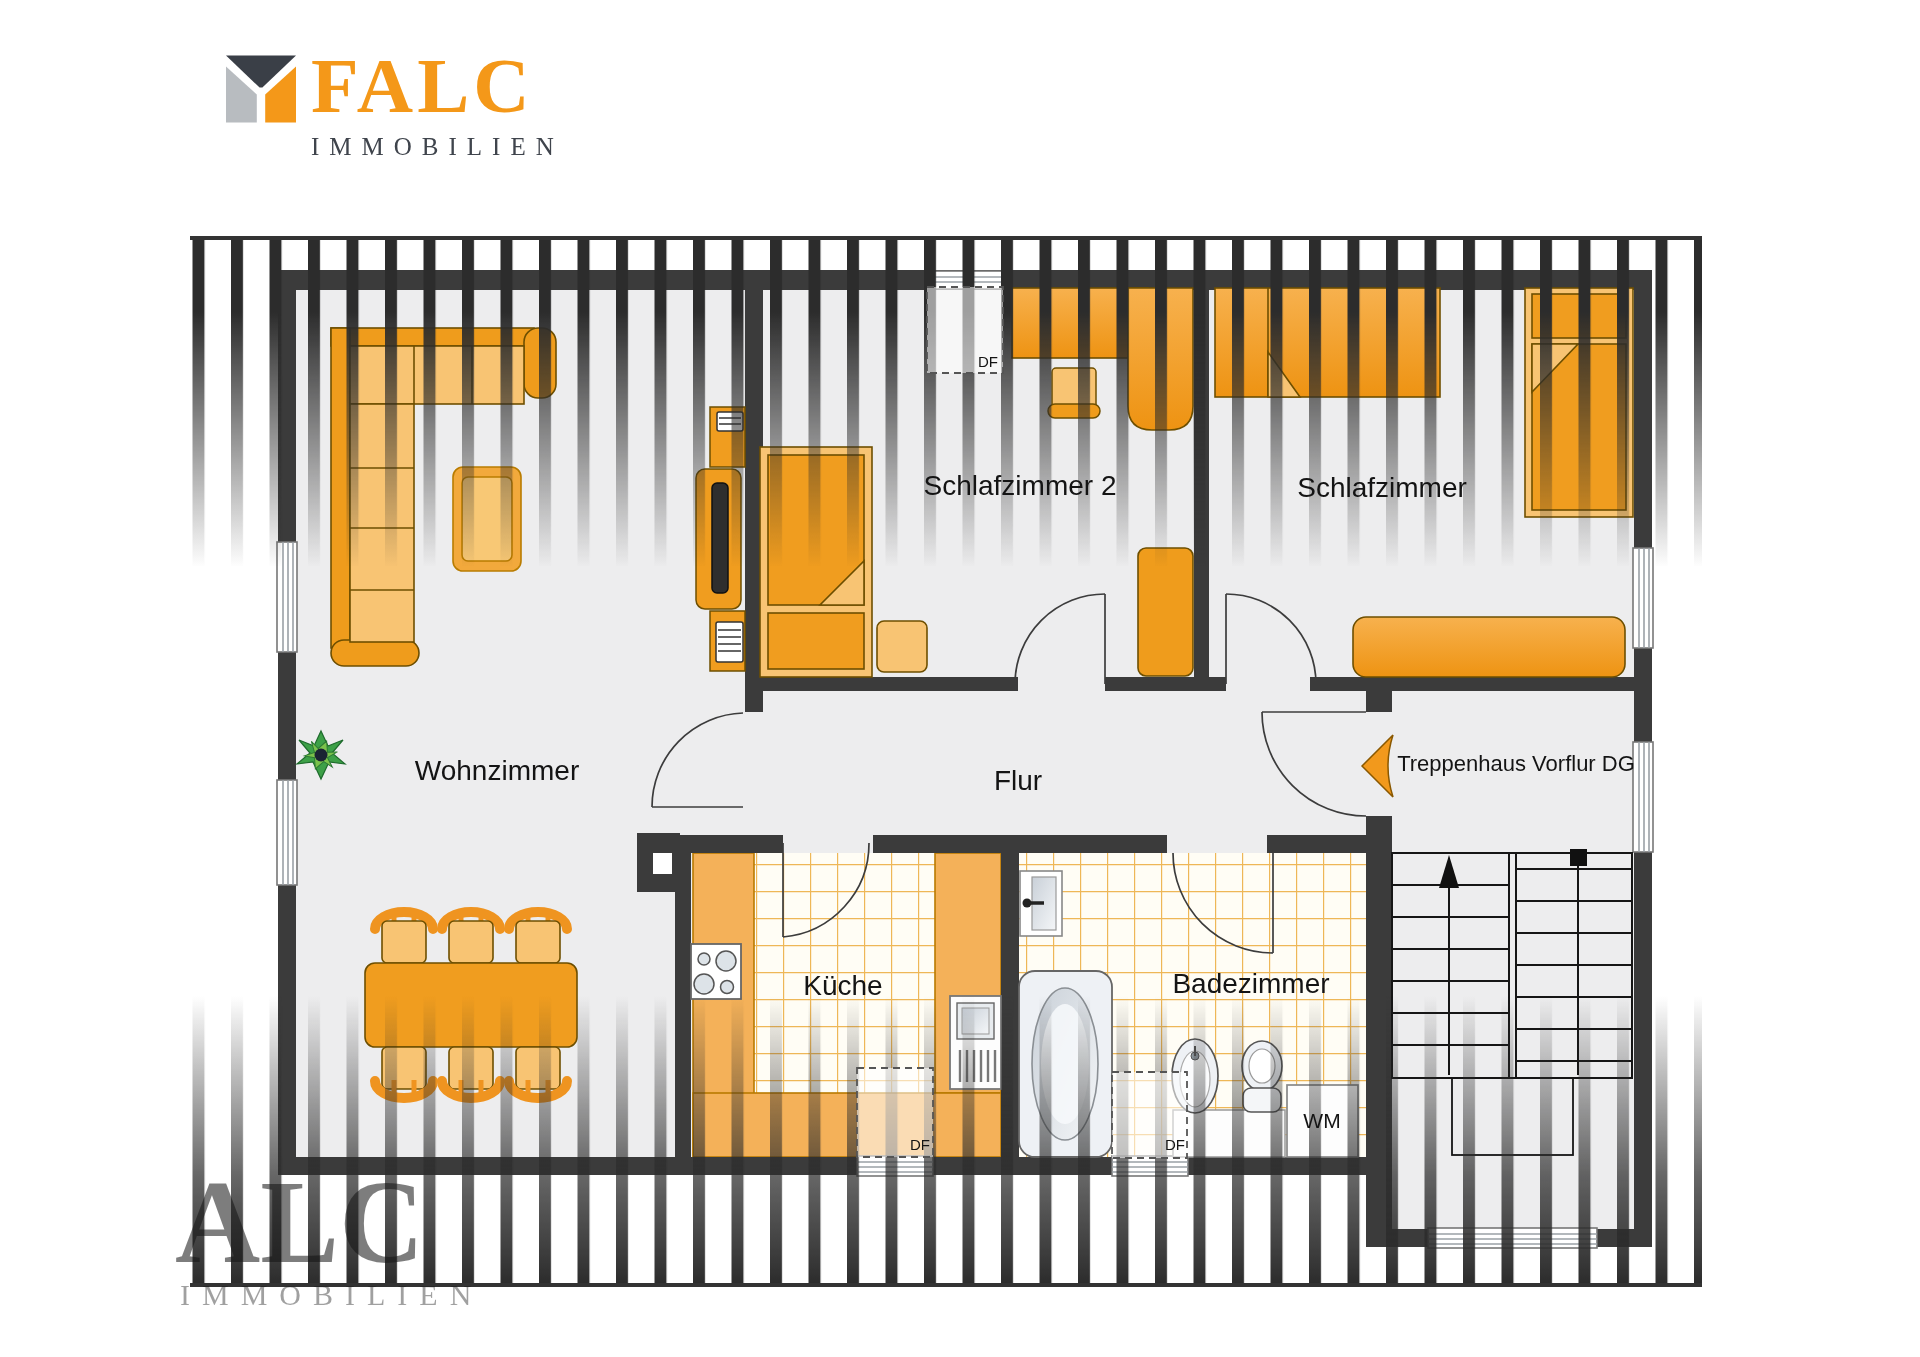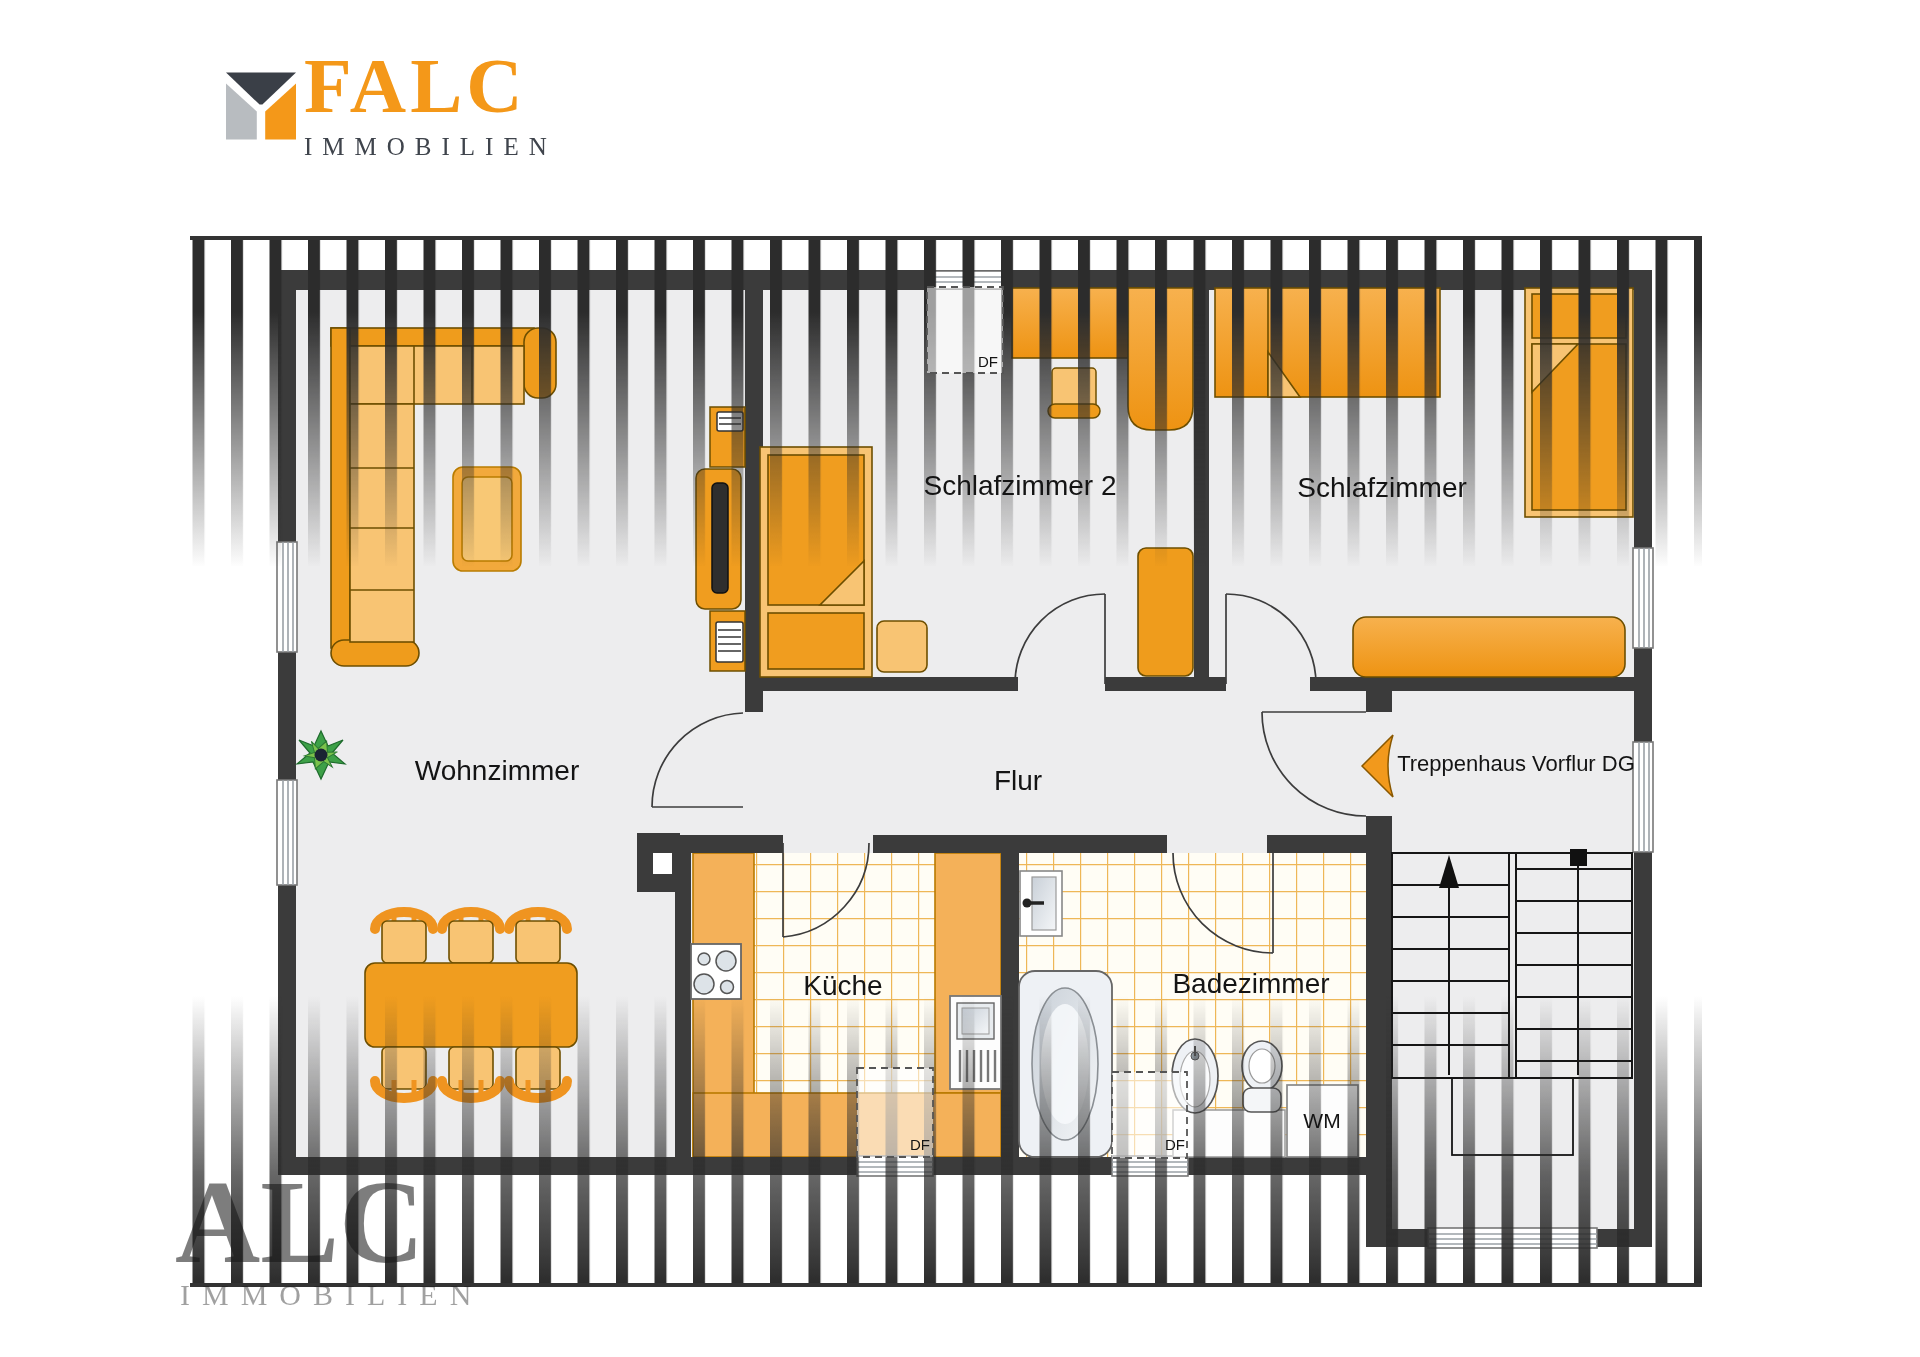--- a/index.html
+++ b/index.html
@@ -1,18 +1,18 @@
 <!DOCTYPE html>
 <html><head>
 <meta charset="utf-8">
 <style>
   html,body{margin:0;padding:0;background:#ffffff;}
   .page{position:relative;width:1920px;height:1357px;background:#ffffff;overflow:hidden;
         font-family:"Liberation Sans", sans-serif;}
-  .logo{position:absolute;left:226px;top:52px;display:flex;align-items:center;gap:8px;}
+  .logo{position:absolute;left:226px;top:52px;display:flex;align-items:flex-start;gap:15px;}
   .logo-mark{width:70px;height:74px;}
   .brand{font-family:"Liberation Serif", serif;font-weight:700;font-size:78px;line-height:0.88;
          color:#F49819;letter-spacing:4px;}
   .subtitle{font-family:"Liberation Serif", serif;font-size:25px;letter-spacing:10px;
             color:#3F444C;margin-top:12px;white-space:nowrap;}
   svg text{font-family:"Liberation Sans", sans-serif;fill:#141414;}
   .room-label{font-size:28px;}
   .small-label{font-size:22px;}
   .tiny-label{font-size:15px;}
   .wm-label{font-size:21px;}

